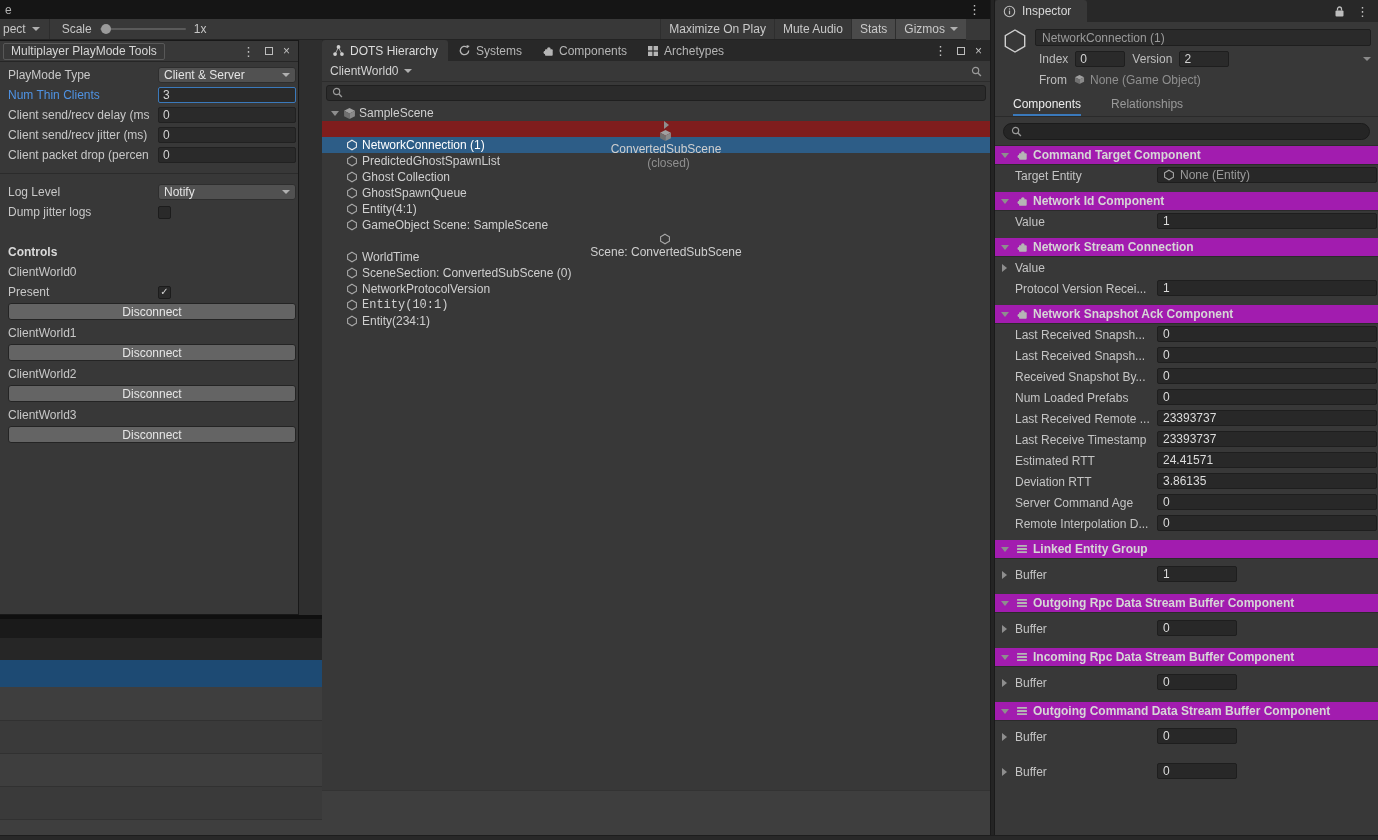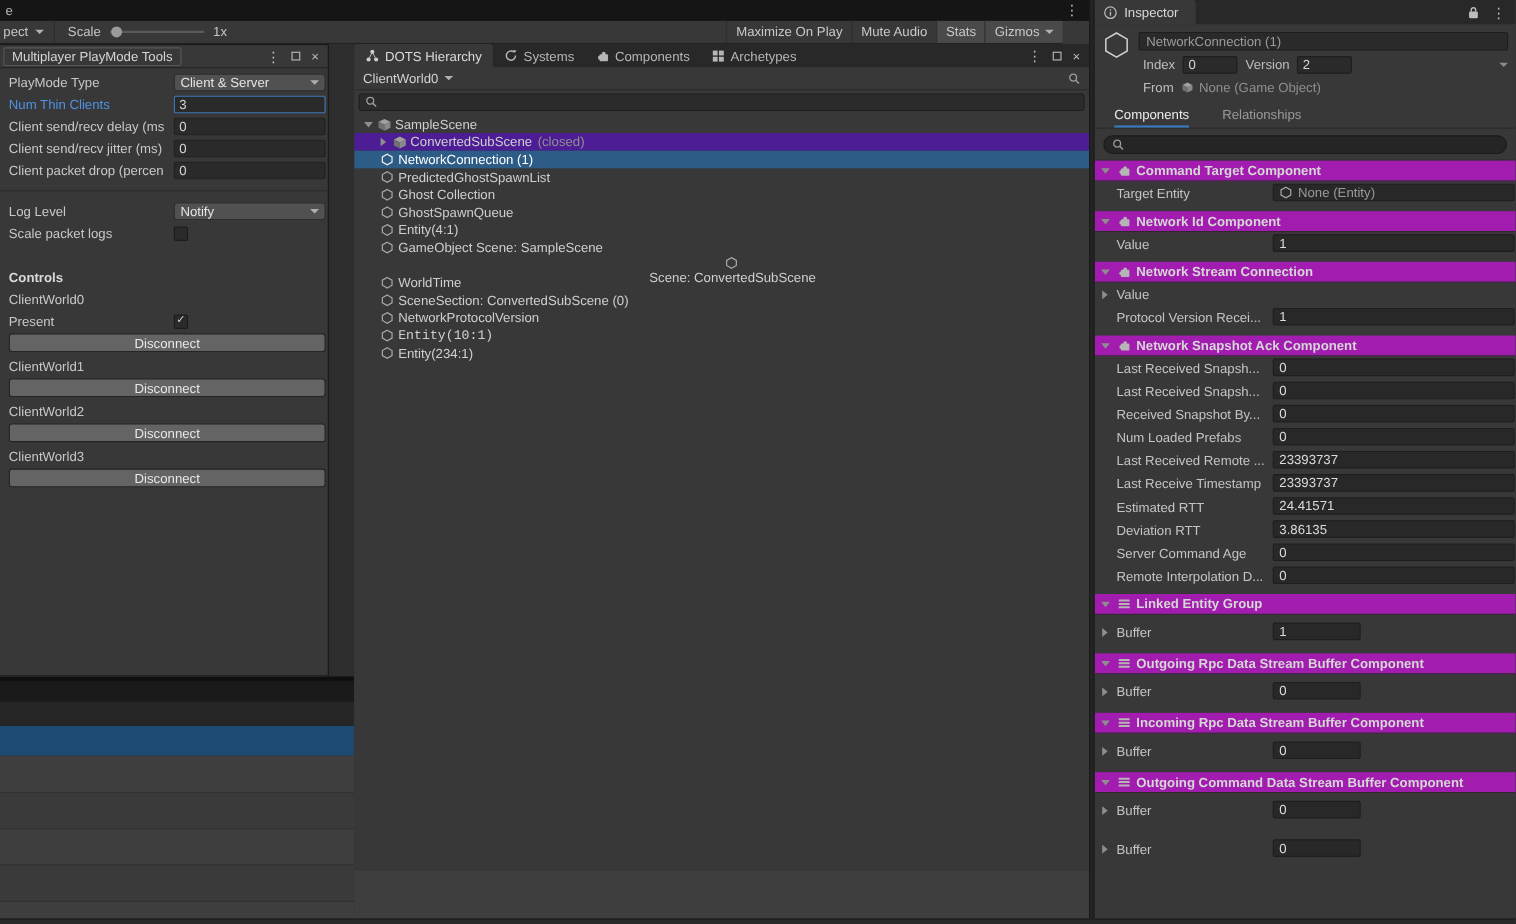--- a/index.html
+++ b/index.html
@@ -65,21 +65,21 @@
   .dtab.active { background:#383838; color:#dcdcdc; border-radius:3px 3px 0 0; }
   .tab-icon { display:flex; align-items:center; }
   .dots-toolbar { height:21px; background:#383838; border-bottom:1px solid #2c2c2c; display:flex; align-items:center; padding:0 8px; color:#d2d2d2; }
   .world-dd { display:flex; align-items:center; gap:6px; }
   .dots-toolbar .mag { margin-left:auto; display:flex; align-items:center; }
   .dots-searchrow { height:21px; display:flex; align-items:center; padding:0 4px; }
   .search-field { flex:1; height:16px; background:#2b2b2b; border:1px solid #1f1f1f; border-radius:3px; display:flex; align-items:center; gap:5px; padding:0 5px; }
   .tree { padding-top:2px; }
   .tree-row { height:16px; display:flex; align-items:center; white-space:nowrap; color:#cfcfcf; }
   .tree-row.selected { background:#2d5d87; color:#ffffff; }
-  .tree-row.shaded { background:#4c1d95; }
+  .tree-row.shaded { background:#7f1d1d;flex-direction:column; }
   .fold { width:13px; flex:none; display:flex; align-items:center; justify-content:center; }
   .fold.open::before { content:''; border-left:4px solid transparent; border-right:4px solid transparent; border-top:5px solid #8e8e8e; }
   .fold.closed::before { content:''; border-top:4px solid transparent; border-bottom:4px solid transparent; border-left:5px solid #8e8e8e; }
   .ticon { width:16px; flex:none; display:flex; align-items:center; justify-content:center; margin-right:2px; }
   .tsuffix { color:#8f8f8f; margin-left:5px; }
   .dots-footer { position:absolute; left:0; top:750px; width:668px; height:46px; background:#3e3e3e; border-top:1px solid #333333; }
 
   
   .divider { position:absolute; left:990px; top:0; width:5px; height:840px; background:#242424; border-left:1px solid #1a1a1a; border-right:1px solid #1a1a1a; z-index:6; }
   .bottom-strip { position:absolute; left:0; top:835px; width:1378px; height:5px; background:#282828; border-top:1px solid #1d1d1d; z-index:40; }
@@ -208,21 +208,21 @@
       </div>
       <div class="sep"></div>
       <div class="pmt-row">
         <span class="pmt-label">Log Level</span>
         <div class="pmt-dd">
           <span>Notify</span>
           <span class="caret"></span>
         </div>
       </div>
       <div class="pmt-row">
-        <span class="pmt-label">Scale packet logs</span>
+        <span class="pmt-label">Dump jitter logs</span>
         <span class="checkbox"></span>
       </div>
       <div class="spacer20"></div>
       <div class="pmt-controls">Controls</div>
       <div class="pmt-row">
           <span class="pmt-label">ClientWorld0</span>
         </div>
       <div class="pmt-row">
         <span class="pmt-label">Present</span>
         <span class="checkbox">

